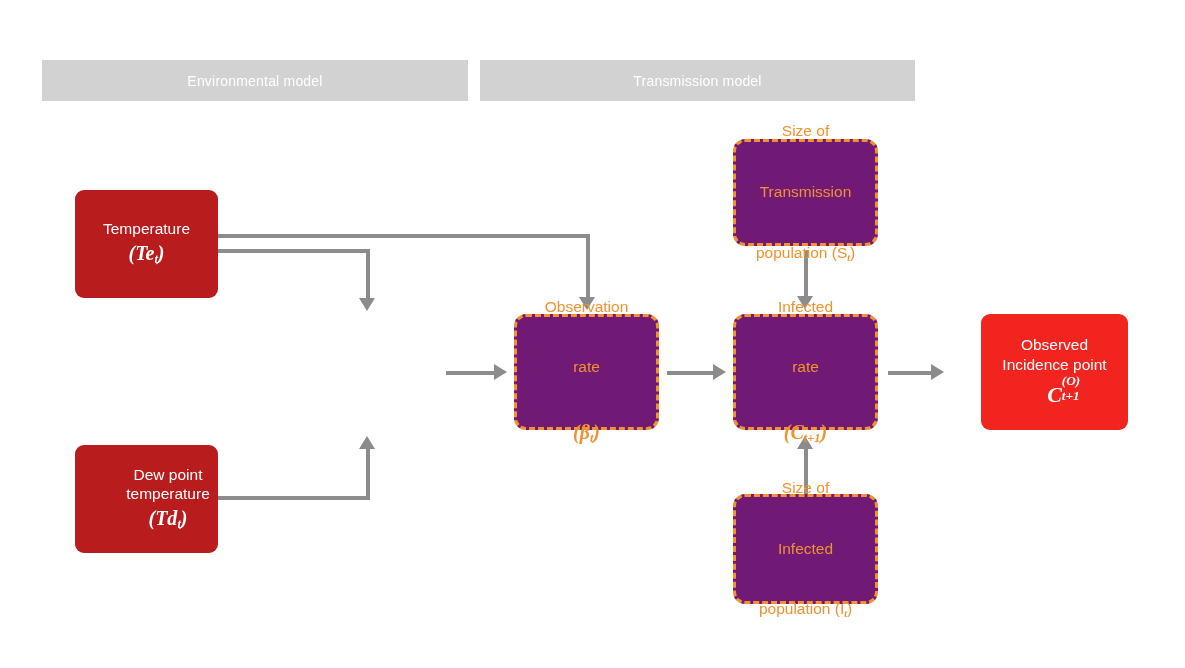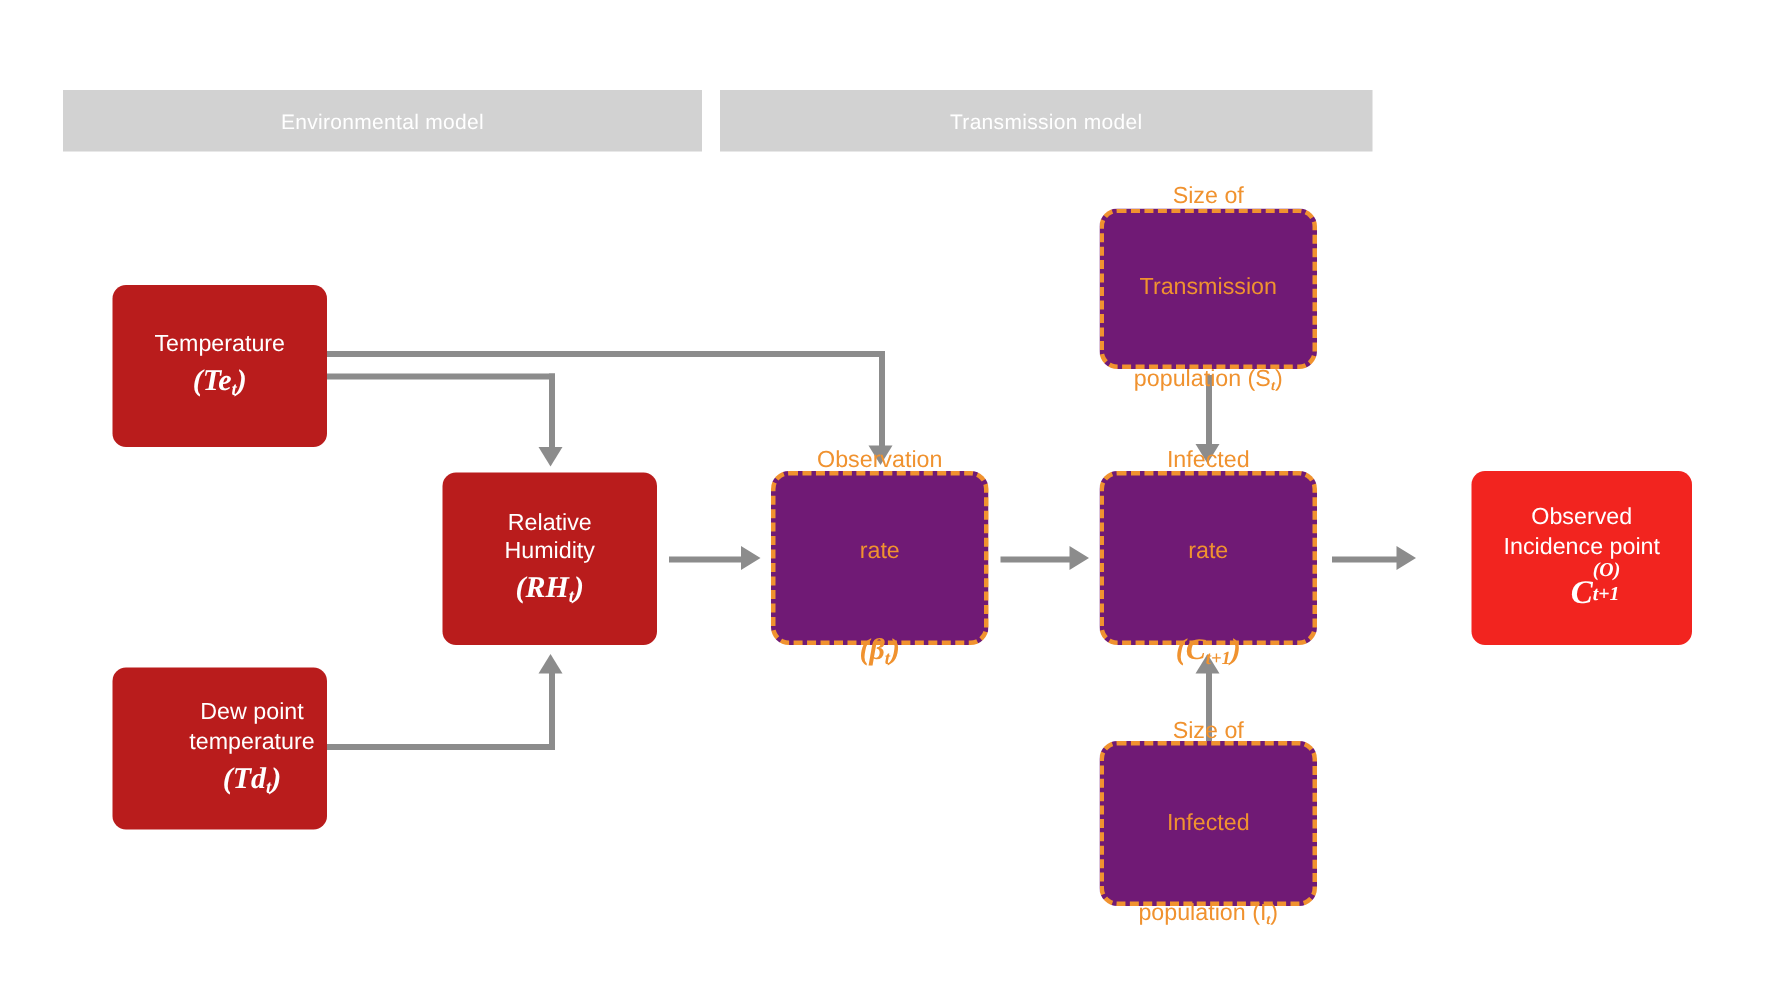--- a/index.html
+++ b/index.html
@@ -176,25 +176,20 @@
   <div class="head up" style="left:797px; top:436px;"></div>
 
   <div class="ln lnh" style="left:888px; top:371px; width:45px;"></div>
   <div class="head right" style="left:931px; top:364px;"></div>
 
   <div class="node blue" id="n-temp">
     <span class="ttl">Temperature</span>
     <span class="sym"><span>(Te</span><sub>t</sub><span>)</span></span>
   </div>
 
-  <div class="node blue" id="n-rh">
-    <span class="ttl">Relative</span>
-    <span class="ttl">Humidity</span>
-    <span class="sym"><span>(RH</span><sub>t</sub><span>)</span></span>
-  </div>
 
   <div class="node blue" id="n-dew">
     <span class="ttl">Dew point</span>
     <span class="ttl">temperature</span>
     <span class="sym"><span>(Td</span><sub>t</sub><span>)</span></span>
   </div>
 
   <div class="node dashed" id="n-beta">
     <span class="ttl">Observation</span>
     <span class="ttl">rate</span>

